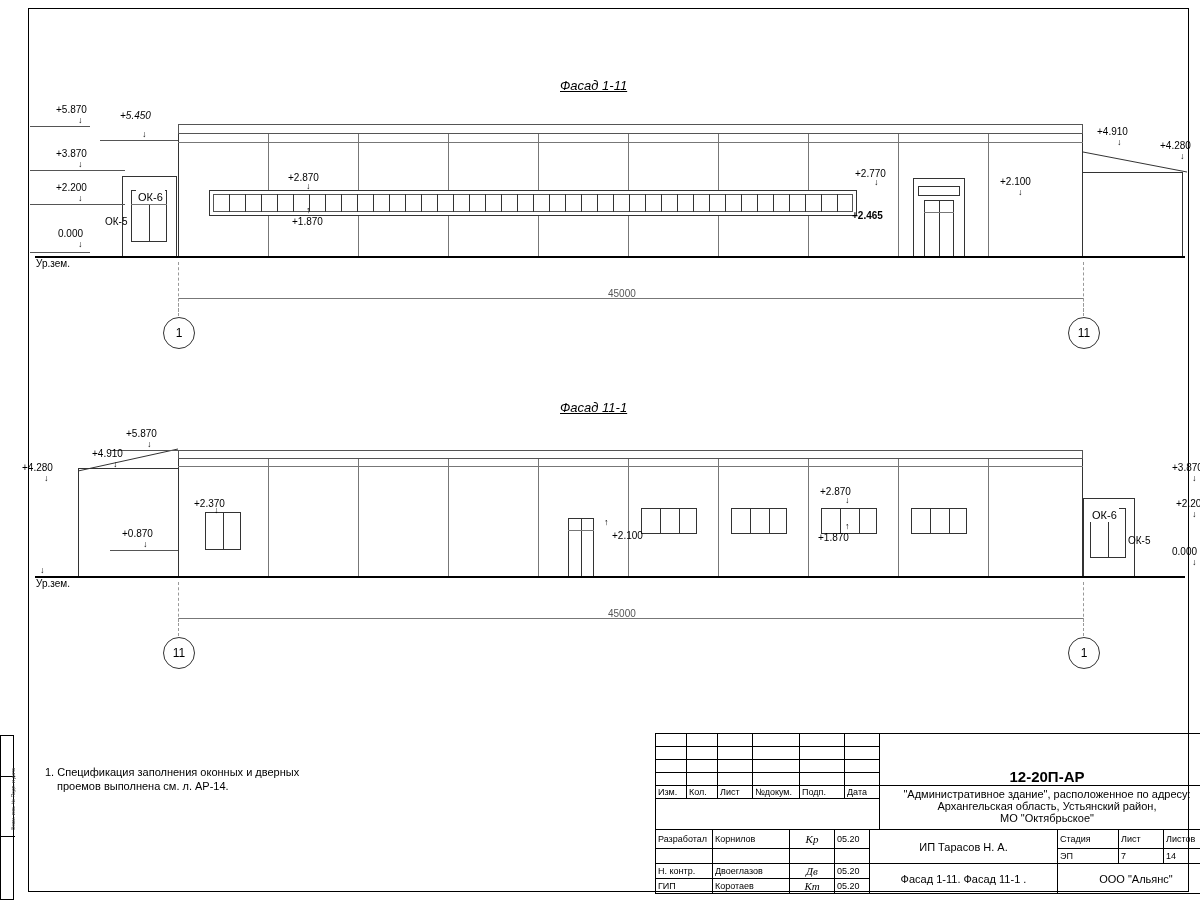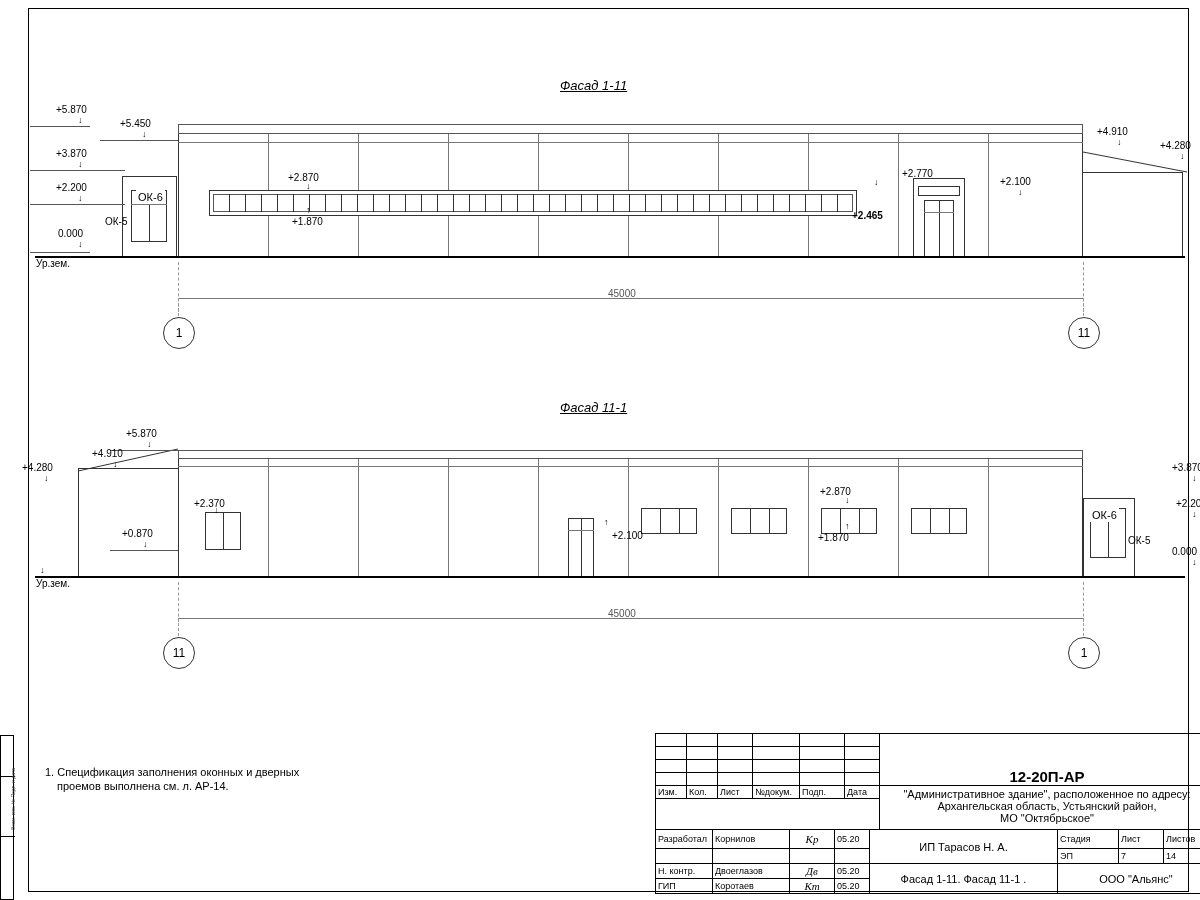--- a/index.html
+++ b/index.html
@@ -145,21 +145,21 @@
   <svg class="abs" style="left:1083px;top:150px;width:105px;height:30px;">
     <line x1="0" y1="2" x2="104" y2="22" stroke="#333" stroke-width="1"></line>
   </svg>
 
   <div class="ground" style="left:35px;top:256px;width:1150px;"></div>
 
   <div class="lbl" style="left:56px;top:104px;">+5.870</div>
   <div class="arrowdown" style="left:78px;top:116px;">↓</div>
   <div class="hline" style="left:30px;top:126px;width:60px;background:#555;"></div>
 
-  <div class="lbl" style="left:120px;top:118px;">+5.450</div>
+  <div class="lbl" style="left:120px;top:110px;font-style:italic;">+5.450</div>
   <div class="arrowdown" style="left:142px;top:130px;">↓</div>
   <div class="hline" style="left:100px;top:140px;width:78px;background:#555;"></div>
 
   <div class="lbl" style="left:56px;top:148px;">+3.870</div>
   <div class="arrowdown" style="left:78px;top:160px;">↓</div>
   <div class="hline" style="left:30px;top:170px;width:95px;background:#555;"></div>
 
   <div class="lbl" style="left:56px;top:182px;">+2.200</div>
   <div class="arrowdown" style="left:78px;top:194px;">↓</div>
   <div class="hline" style="left:30px;top:204px;width:95px;background:#555;"></div>
@@ -170,21 +170,21 @@
   <div class="hline" style="left:30px;top:252px;width:60px;background:#555;"></div>
 
   <div class="lbl" style="left:105px;top:216px;">ОК-5</div>
   <div class="lbl" style="left:136px;top:190px;font-size:11px;background:#fff;padding:1px 2px;border:0;">ОК-6</div>
 
   <div class="lbl" style="left:288px;top:172px;">+2.870</div>
   <div class="arrowdown" style="left:306px;top:182px;">↓</div>
   <div class="lbl" style="left:292px;top:216px;">+1.870</div>
   <div class="arrowdown" style="left:306px;top:206px;">↑</div>
 
-  <div class="lbl" style="left:902px;top:168px;">+2.770</div>
+  <div class="lbl" style="left:855px;top:168px;">+2.770</div>
   <div class="arrowdown" style="left:874px;top:178px;">↓</div>
   <div class="lbl" style="left:852px;top:210px;font-weight:bold;">+2.465</div>
 
   <div class="lbl" style="left:1000px;top:176px;">+2.100</div>
   <div class="arrowdown" style="left:1018px;top:188px;">↓</div>
 
   <div class="lbl" style="left:1097px;top:126px;">+4.910</div>
   <div class="arrowdown" style="left:1117px;top:138px;">↓</div>
   <div class="lbl" style="left:1160px;top:140px;">+4.280</div>
   <div class="arrowdown" style="left:1180px;top:152px;">↓</div>

